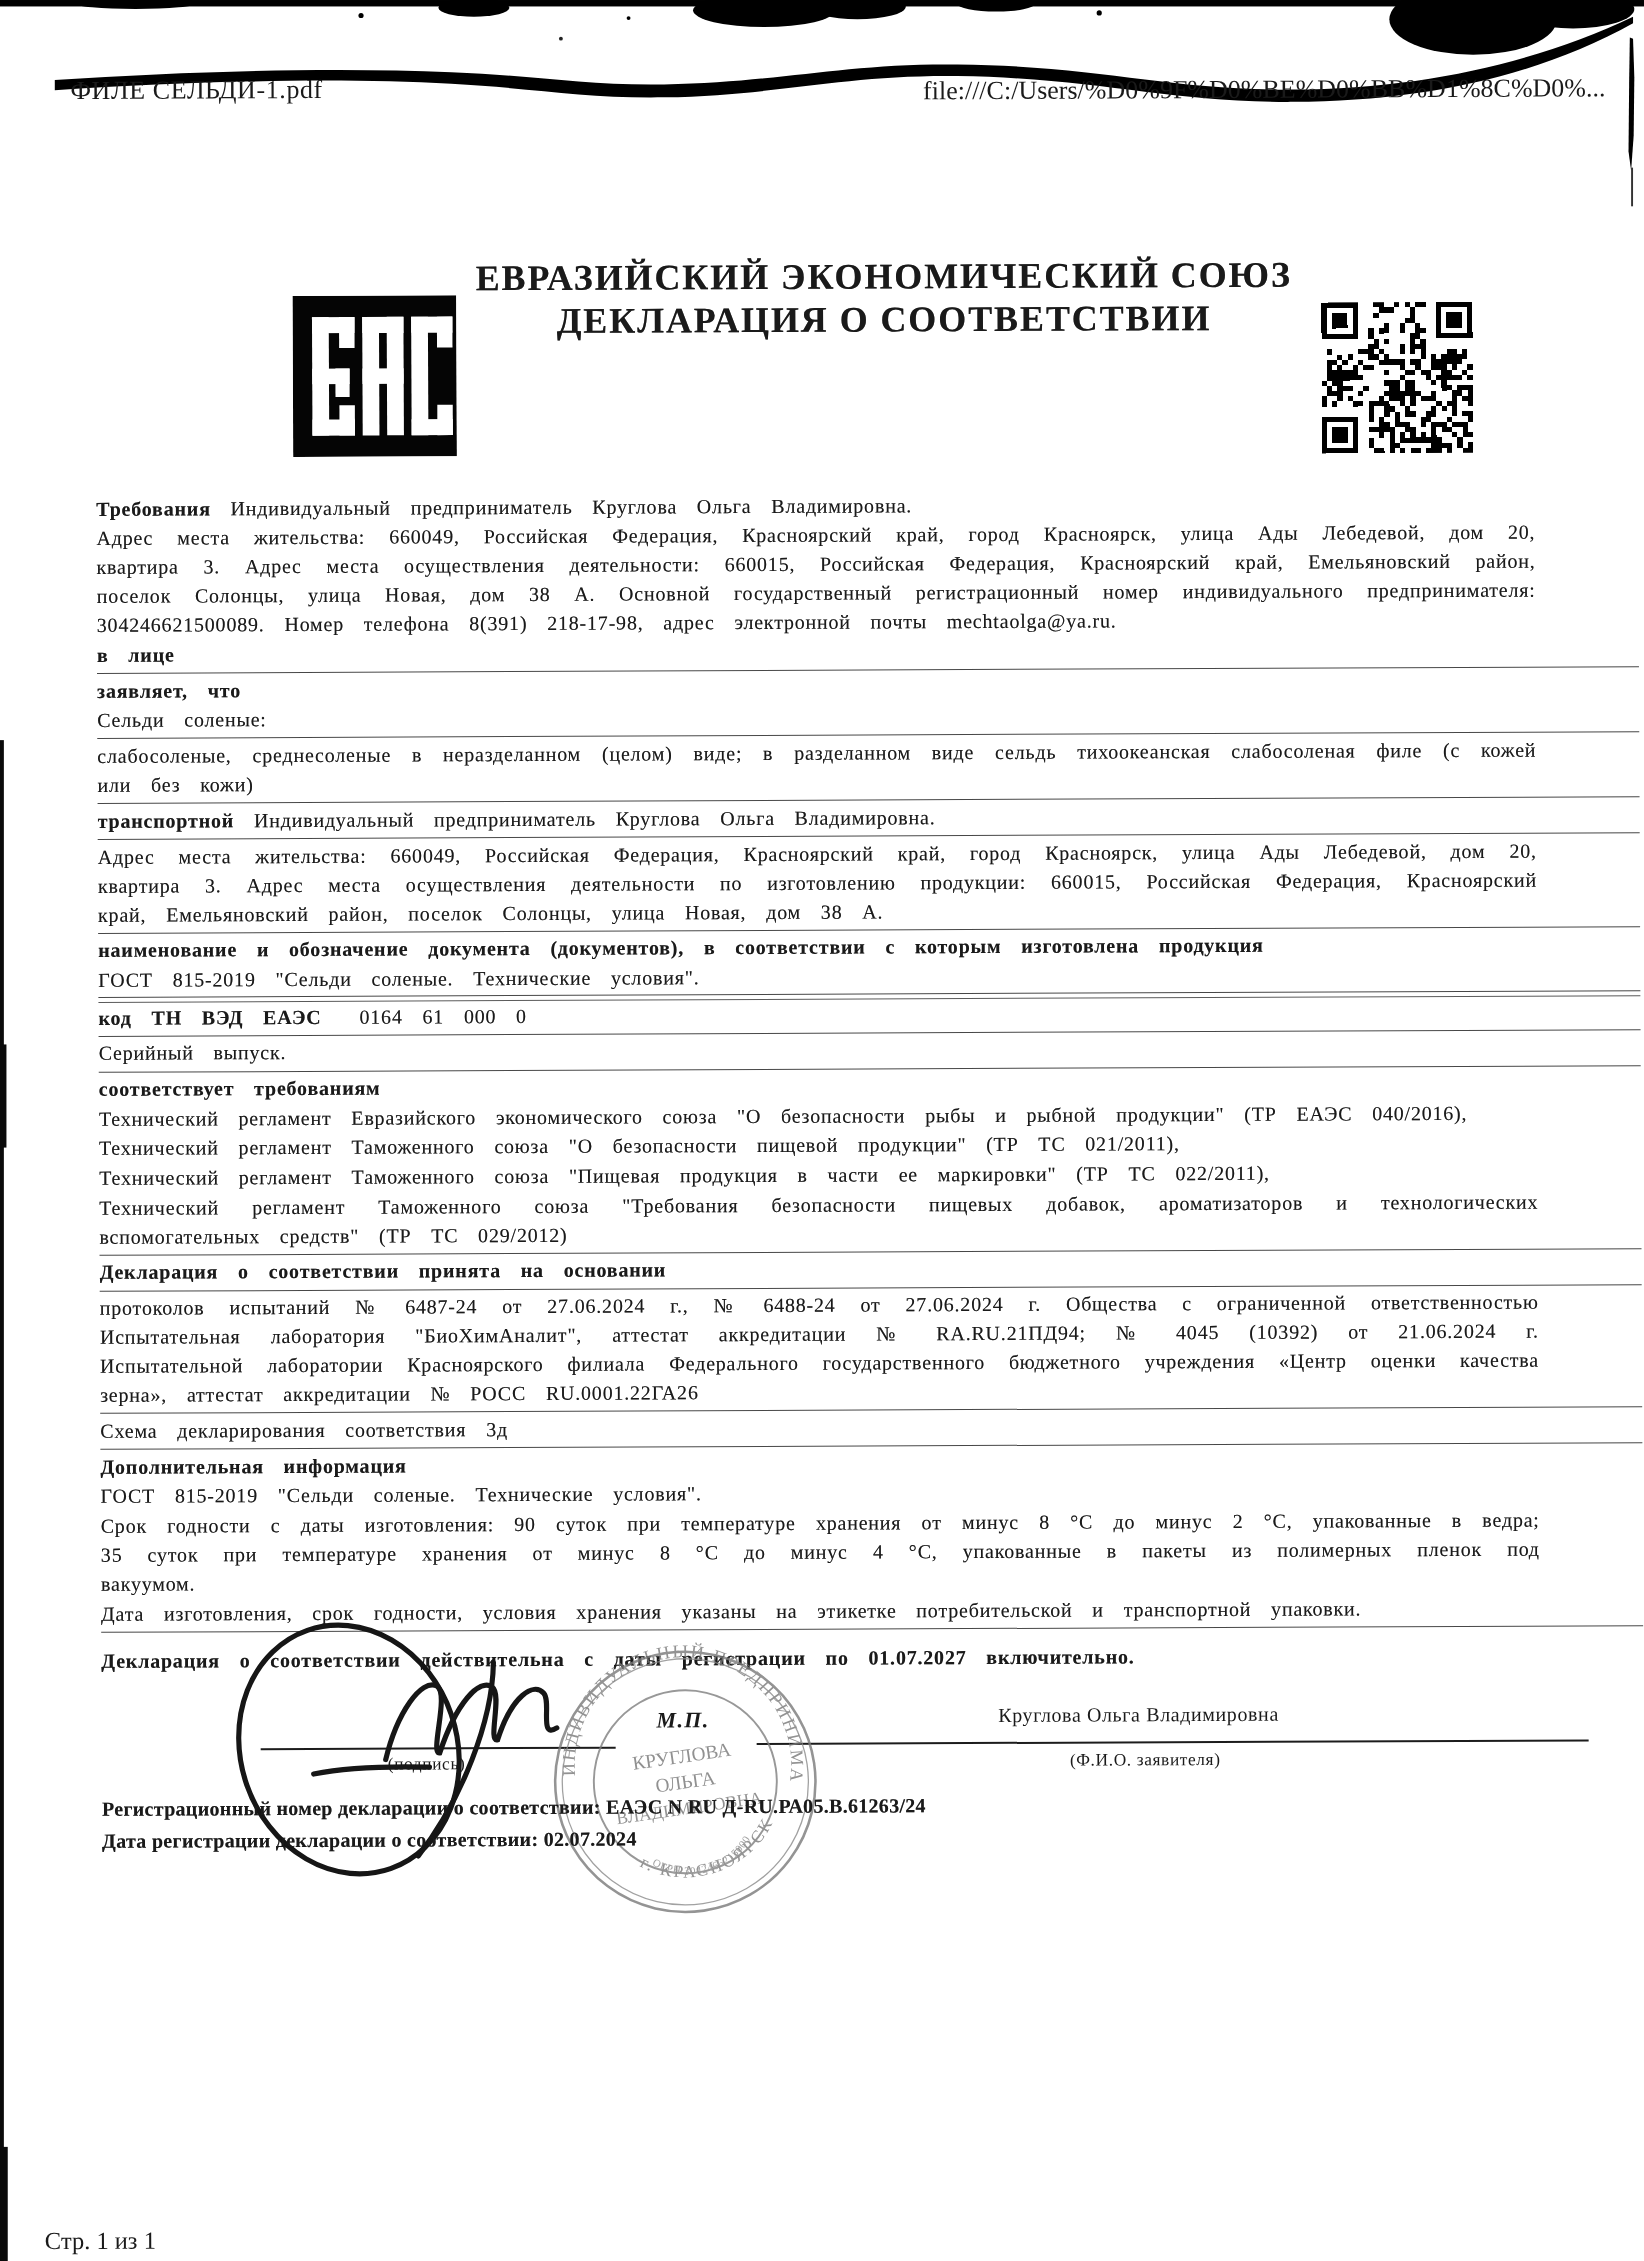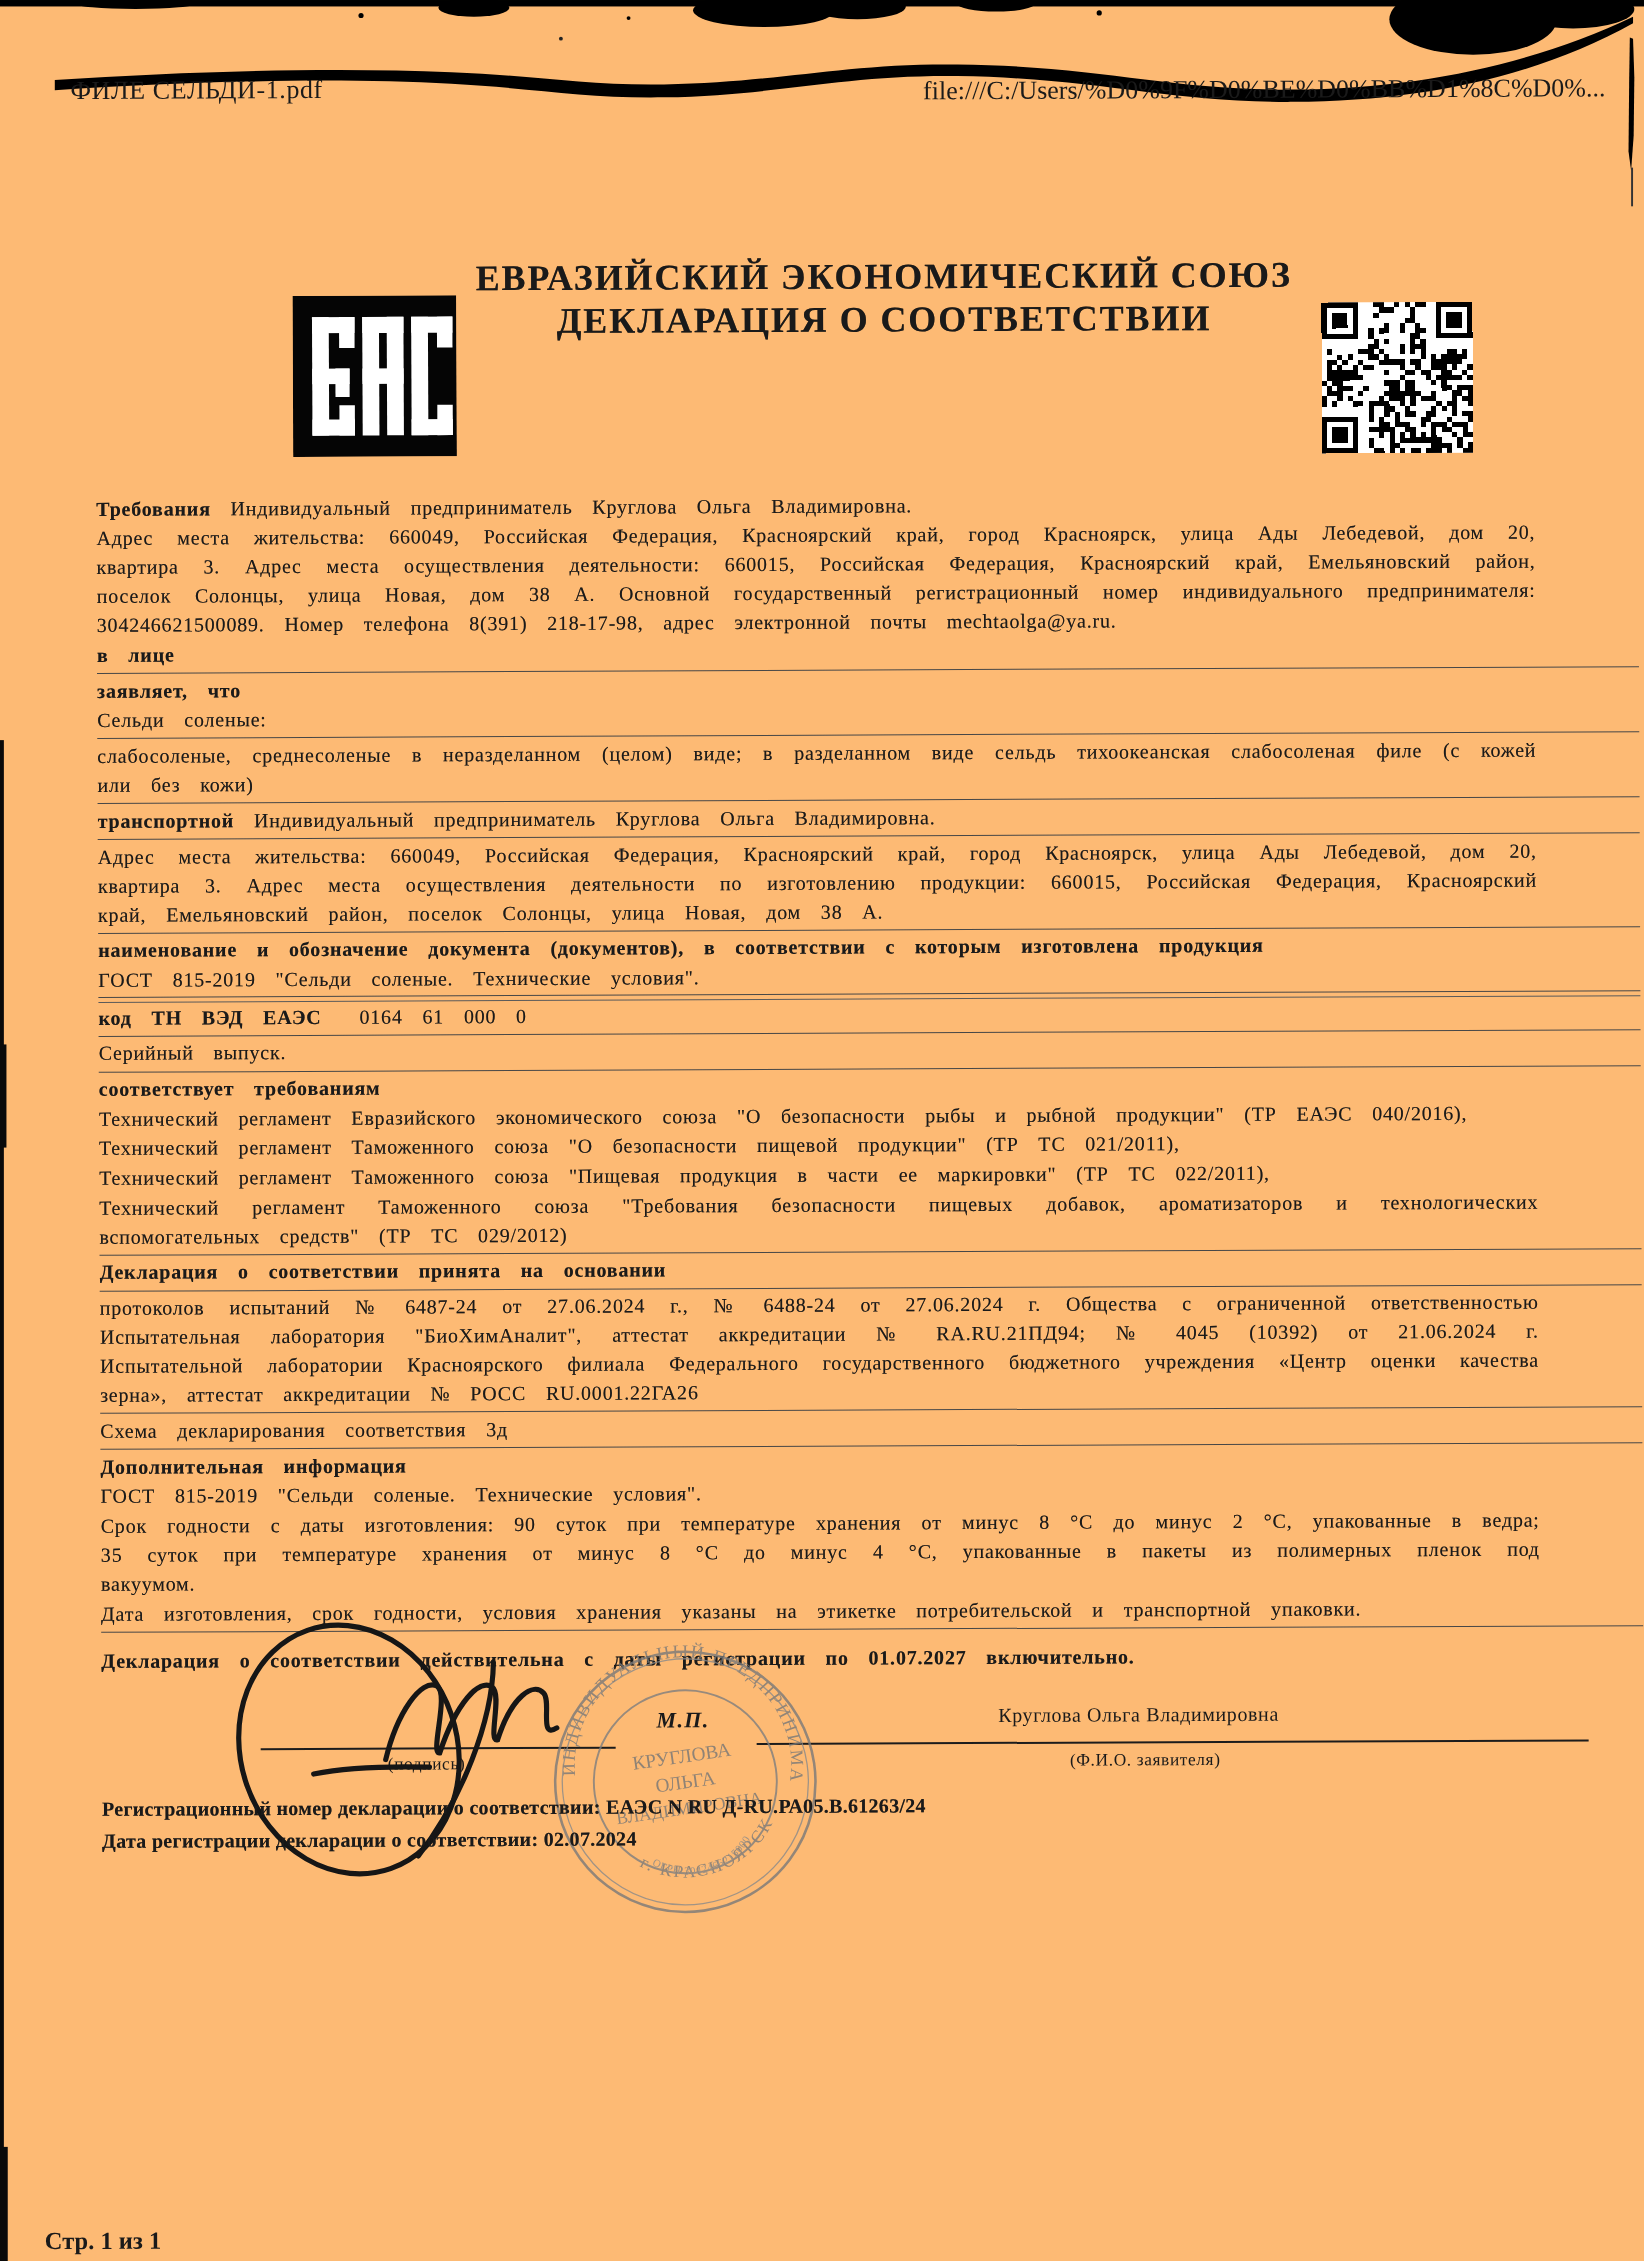--- a/index.html
+++ b/index.html
@@ -1,16 +1,16 @@
 <!DOCTYPE html>
 <html style="font-size:10.3px"><head>
 <meta charset="utf-8">
 <style>
   html,body{margin:0;padding:0;background:#e8e8e8;}
-  .page{position:relative;width:1644px;height:2261px;background:#fdba74;overflow:hidden;
+  .page{position:relative;width:1644px;height:2261px;background:#ffffff;overflow:hidden;
         font-family:"Liberation Serif","DejaVu Serif",serif;color:#1a1a1a;}
   .tilt{position:absolute;left:0;top:0;width:100%;height:100%;transform:rotate(-0.25deg);transform-origin:60% 40%;}
 
   
   .artifacts{position:absolute;left:0;top:0;width:1644px;height:2261px;pointer-events:none;}
 
   
   .hdr-file{position:absolute;left:74px;top:72px;font-size:26px;letter-spacing:0.6px;}
   .hdr-url{position:absolute;right:35px;top:76px;font-size:26px;}
 
@@ -33,21 +33,21 @@
   .tnved-label{display:inline-block;width:261px;font-weight:bold;}
   .gap-top{margin-top:14px;}
 
   
   .sigline{position:absolute;height:0;border-top:2.6px solid #1c1c1c;}
   .small-label{position:absolute;font-size:17.4px;letter-spacing:0.6px;}
   .mp{position:absolute;left:653px;top:1706px;font-size:22px;font-weight:bold;letter-spacing:1.3px;font-style:italic;}
   .fio{position:absolute;left:922px;top:1704px;width:426px;text-align:center;font-size:20px;letter-spacing:0.6px;}
   .regline{position:absolute;left:98px;font-size:20px;font-weight:bold;letter-spacing:0.3px;white-space:nowrap;
            text-shadow:0 0 0.6px rgba(10,10,10,.45);}
-  .footer-page{position:absolute;left:39px;top:2223px;font-size:24.5px;font-weight:bold;}
+  .footer-page{position:absolute;left:39px;top:2223px;font-size:24.5px;}
 
   .stamp{position:absolute;left:543px;top:1642px;width:277px;height:277px;opacity:.8;transform:rotate(-8deg);}
   .sig-ink{position:absolute;left:213px;top:1578px;width:374px;height:309px;}
 </style>
 </head>
 <body>
 
 <div class="page">
 
   <svg class="artifacts" viewBox="0 0 2550 3507">

